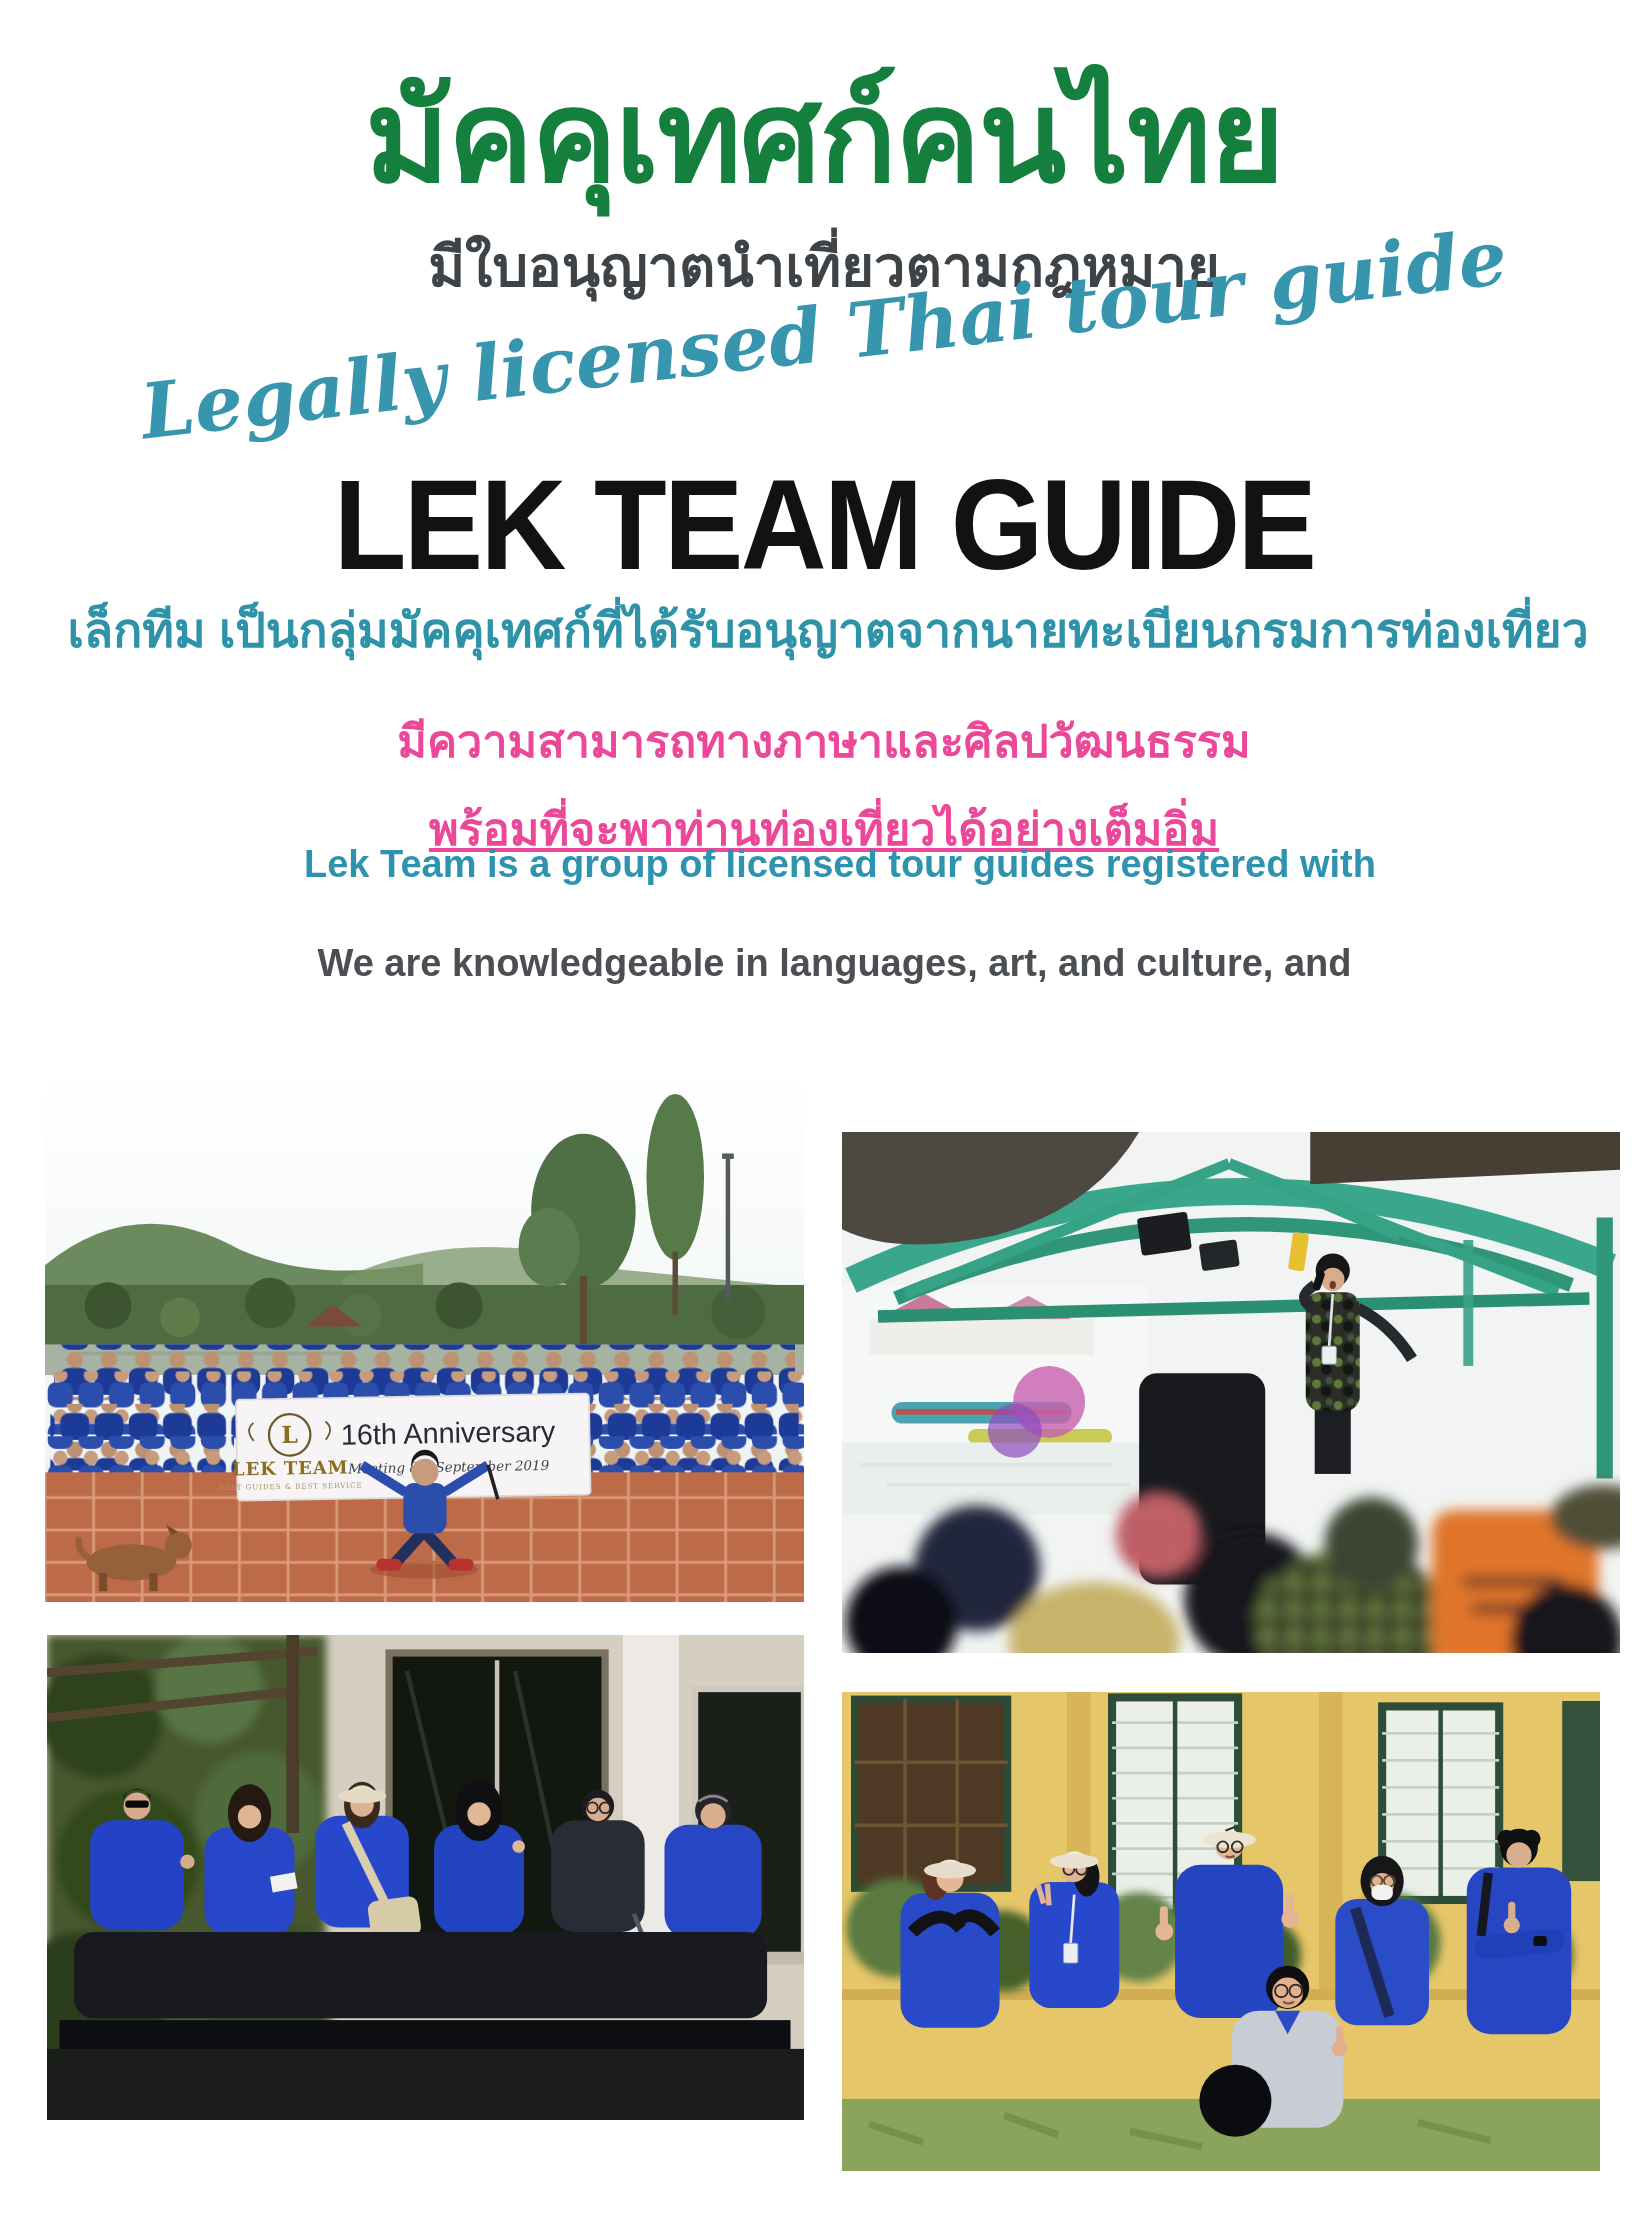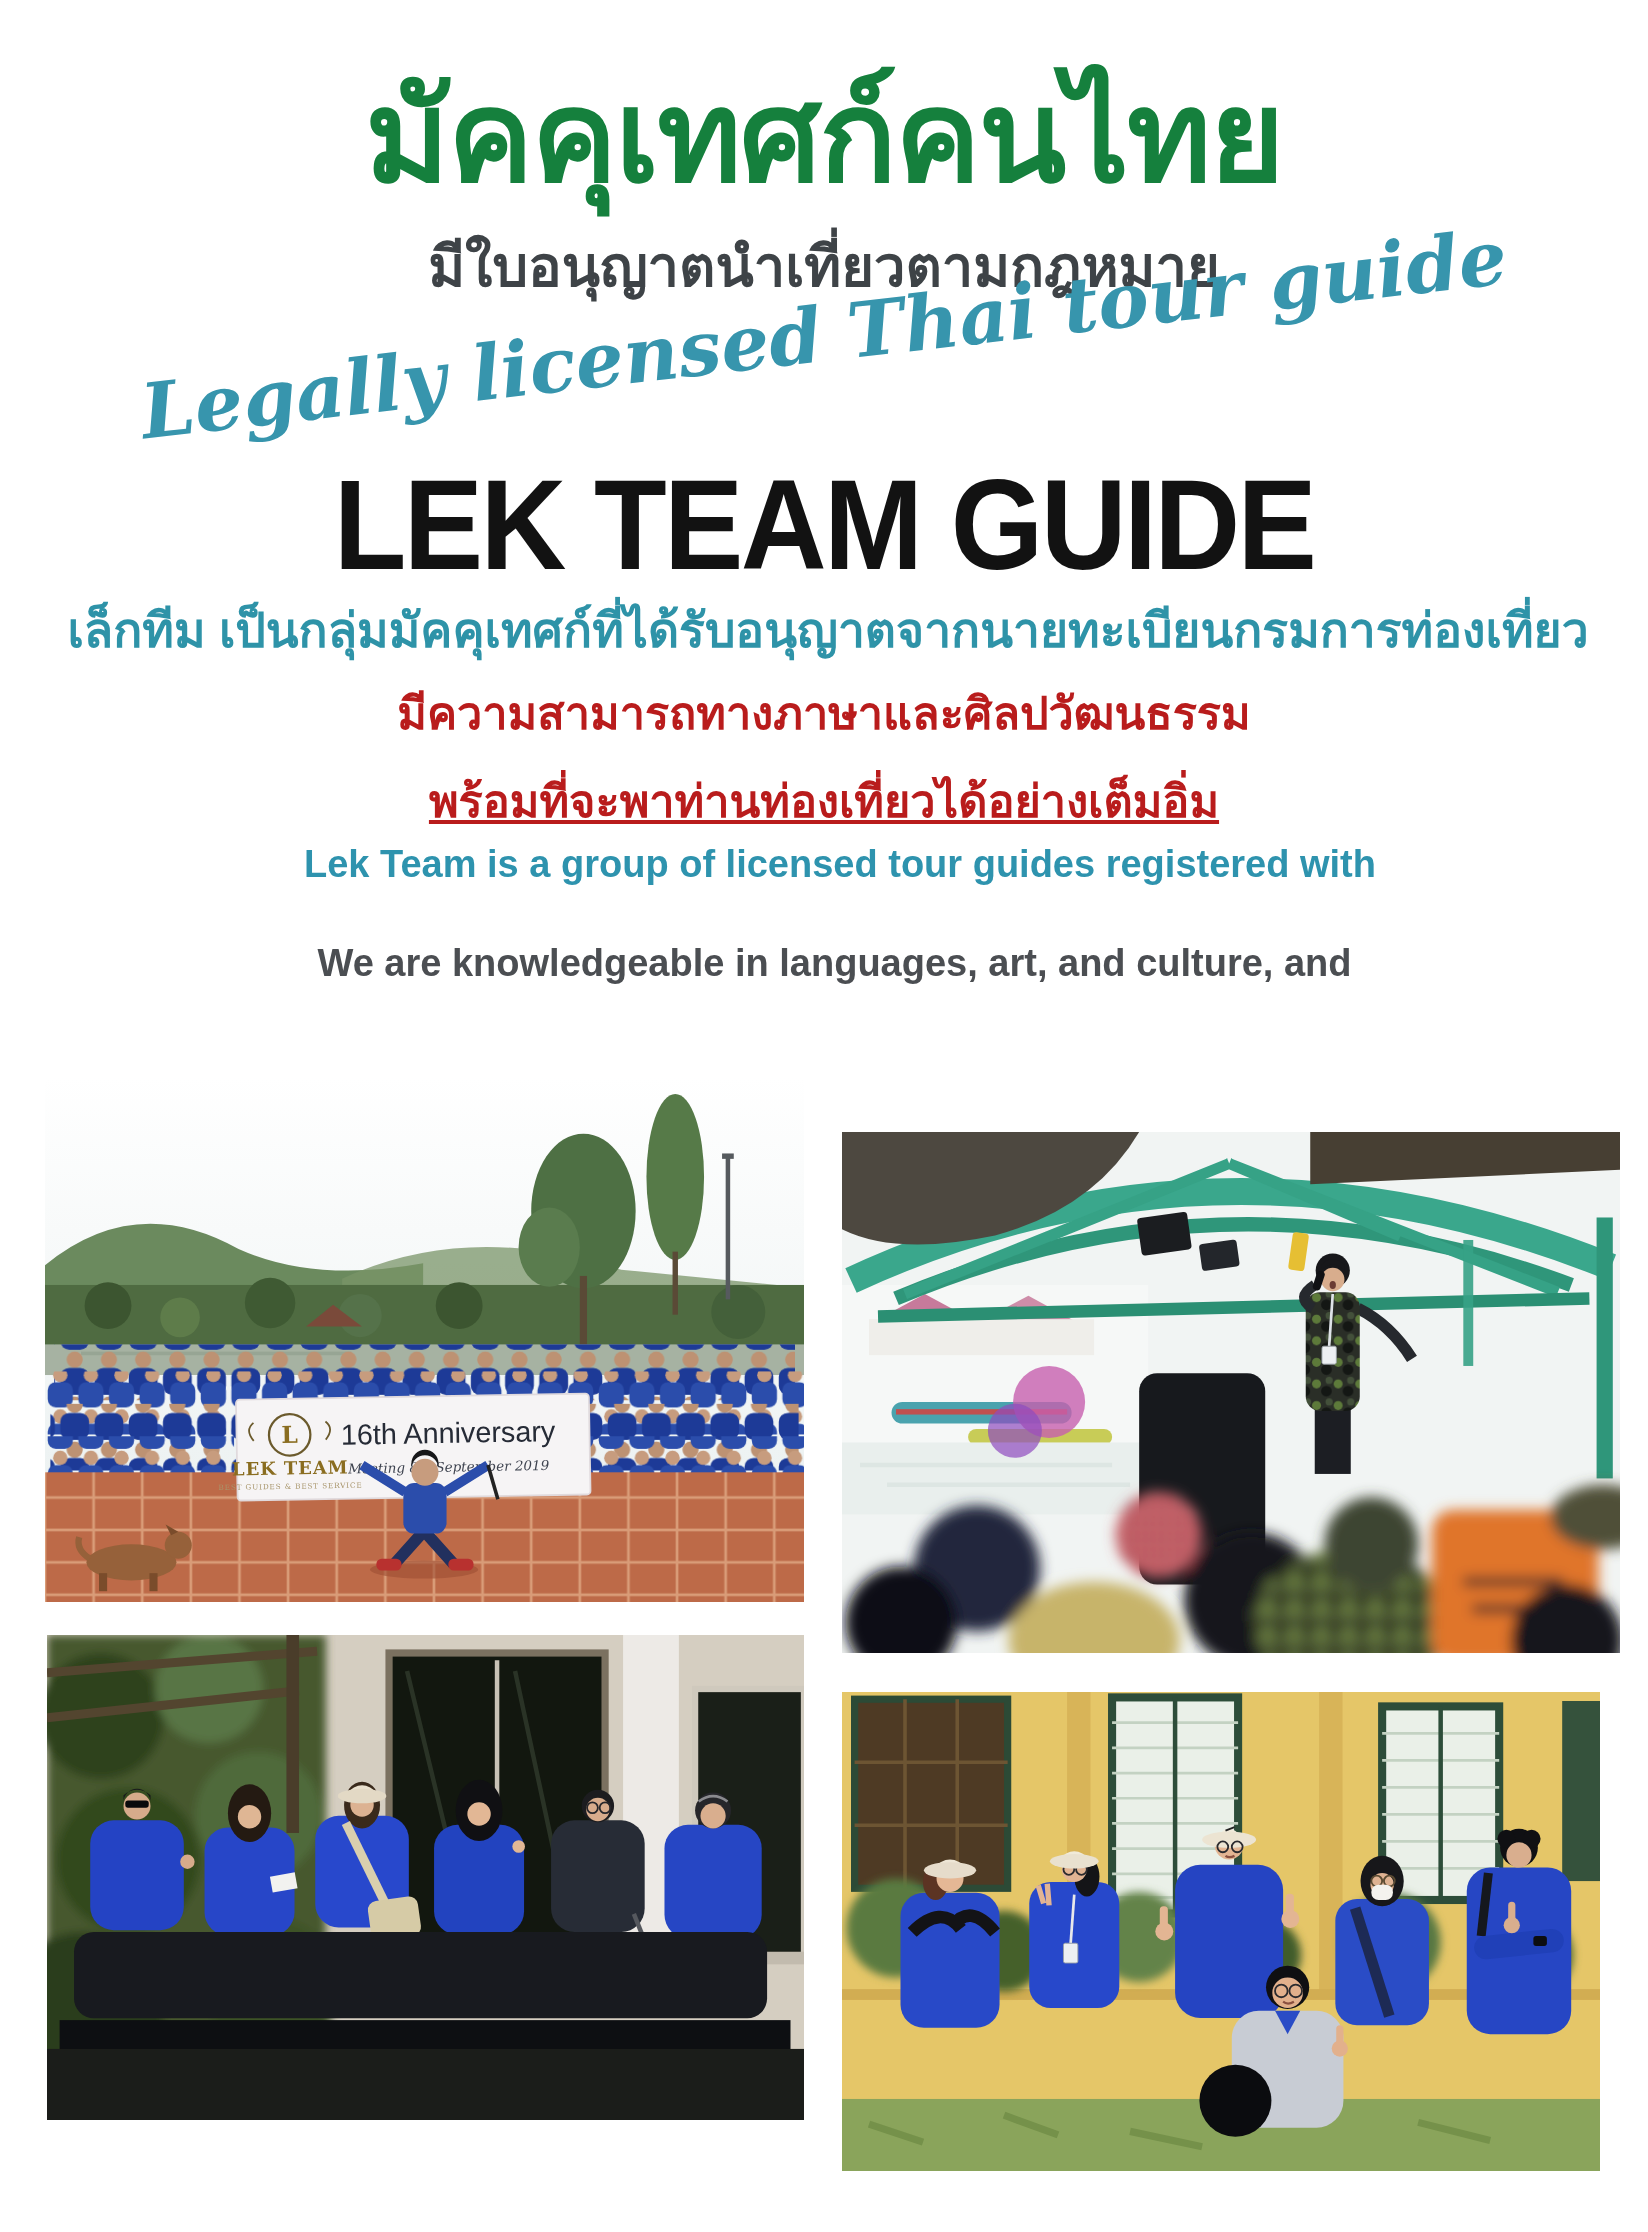--- a/index.html
+++ b/index.html
@@ -25,21 +25,21 @@
   .team-name{
     top:450px;font-size:119px;font-weight:900;color:#121212;
     letter-spacing:-2.7px;transform:scaleY(1.08);transform-origin:center top;
   }
   .thai-highlight{
     top:601px;font-size:48px;font-weight:700;color:#2e93a8;line-height:1.25;padding-left:8px;
   }
   .thai-gray-1{top:686px;}
   .thai-gray-2{top:774px;text-decoration:underline;}
   .thai-gray{
-    font-size:45px;font-weight:600;color:#b91c1c;line-height:1.25;
+    font-size:45px;font-weight:600;color:#ec4899;line-height:1.25;margin-top:28px;
   }
   .en-teal{
     top:839px;font-size:38px;font-weight:800;color:#2e93ae;line-height:1.32;padding-left:32px;
   }
   .en-dark{
     top:938px;font-size:38px;font-weight:800;color:#4b4e52;line-height:1.32;padding-left:21px;
   }
   .photo{overflow:hidden;background:#eee;}
   .photo svg{display:block;width:100%;height:100%;}
   #photo-group{left:45px;top:1076px;width:759px;height:526px;}

